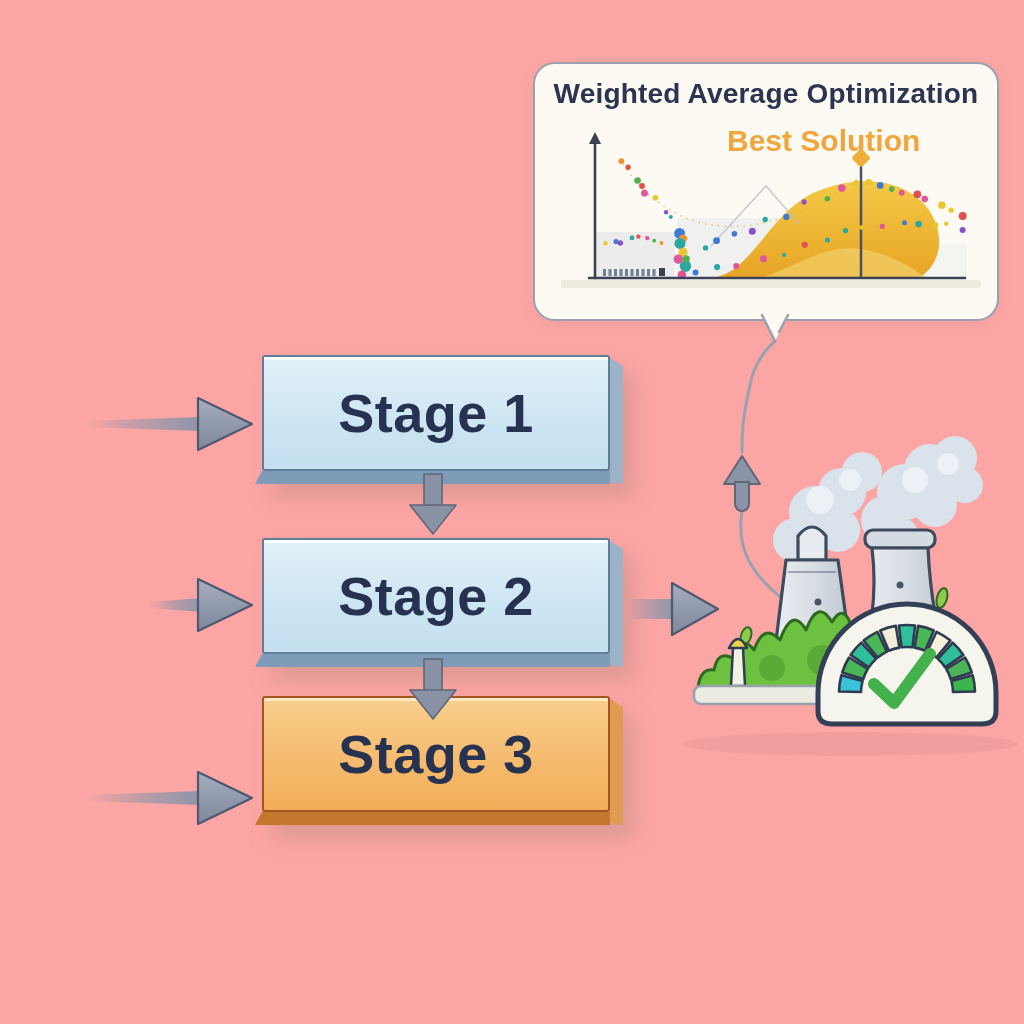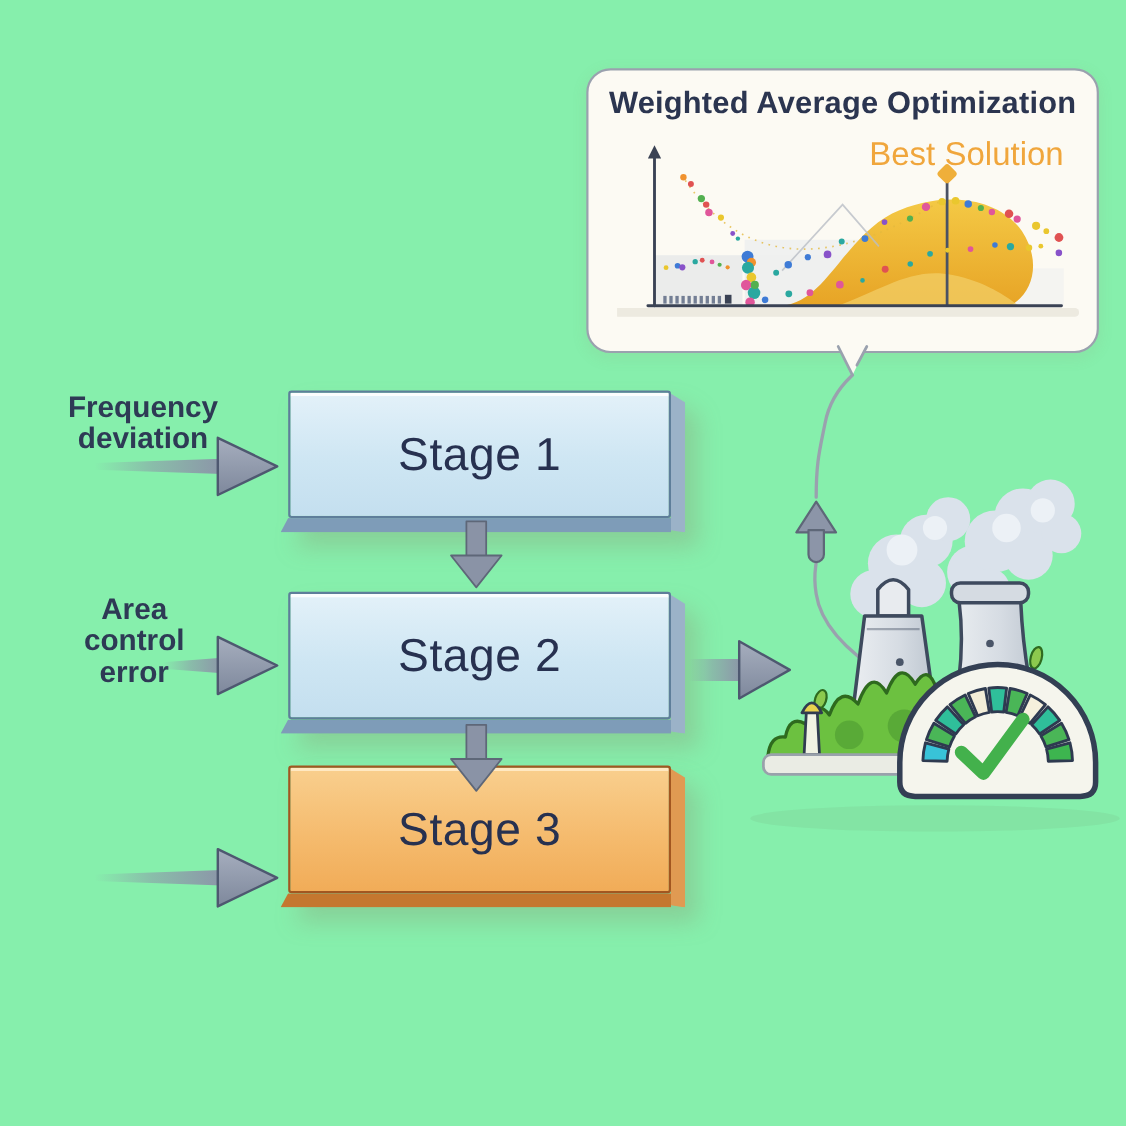--- a/index.html
+++ b/index.html
@@ -1,45 +1,45 @@
 <!DOCTYPE html>
 <html><head>
 <meta charset="utf-8">
 <style>
   html,body{margin:0;padding:0;}
   body{font-family:"Liberation Sans", sans-serif; background:#FAF6ED;}
-  .scene{position:relative;width:1024px;height:1024px;background:#86efac;overflow:hidden;}
+  .scene{position:relative;width:1024px;height:1024px;background:#fca5a5;overflow:hidden;}
 
   
   .callout{position:absolute;left:533px;top:62px;width:462px;height:255px;
     background:#FCFAF3;border:2.5px solid #9AA1AE;border-radius:22px;z-index:2;
     box-shadow:0 4px 14px rgba(150,140,110,.12);}
   .callout-title{position:absolute;top:14px;left:0;width:100%;text-align:center;
     font-size:28px;font-weight:700;color:#2B3550;letter-spacing:.2px;}
-  .best-solution{position:absolute;top:60px;left:192px;width:240px;text-align:right;
-    font-size:30px;font-weight:400;color:#F0A63C;z-index:4;}
+  .best-solution{position:absolute;top:60px;left:192px;width:240px;text-align:left;
+    font-size:30px;font-weight:700;color:#F0A63C;z-index:4;}
   .chart-svg{position:absolute;left:26px;top:64px;z-index:3;}
 
   
   .stage{position:absolute;left:262px;width:348px;height:116px;z-index:4;
     filter:drop-shadow(12px 14px 10px rgba(140,120,90,.25));}
   .stage .face{position:absolute;inset:0;border-radius:3px;display:flex;align-items:center;justify-content:center;}
   .stage .side{position:absolute;top:3px;right:-13px;width:13px;height:calc(100% + 10px);
     clip-path:polygon(0 0,100% 8px,100% 100%,0 calc(100% - 2px));}
   .stage .bottom{position:absolute;left:-7px;right:0;bottom:-13px;height:13px;
     clip-path:polygon(7px 0,100% 0,100% 100%,0 100%);}
   .stage.blue .face{background:linear-gradient(180deg,#E3F1F9 0%,#CEE6F3 55%,#C4DFEF 100%);
     border:2px solid #5E7E9A;box-shadow:inset 0 3px 0 rgba(255,255,255,.85);}
   .stage.blue .side{background:#9BB2C8;}
   .stage.blue .bottom{background:#7E9CB8;}
   .stage.orange .face{background:linear-gradient(180deg,#F9CF8E 0%,#F5BB6E 55%,#F1AC58 100%);
     border:2px solid #A25620;box-shadow:inset 0 3px 0 rgba(255,235,200,.9);}
   .stage.orange .side{background:#E09A52;}
   .stage.orange .bottom{background:#C4772F;}
-  .stage-label{font-size:42px;font-weight:400;color:#273150;letter-spacing:.5px;}
+  .stage-label{font-size:54px;font-weight:700;color:#273150;letter-spacing:.5px;}
 
   .s1{top:355px;} .s2{top:538px;text-align:right;} .s3{top:696px;}
 
   
   .input-label{position:absolute;text-align:center;font-weight:700;color:#2E3A55;
     font-size:27px;line-height:1.05;z-index:3;}
   .il1{left:38px;top:356px;width:184px;}
   .il2{left:58px;top:540px;width:128px;}
 
   .overlay{position:absolute;left:0;top:0;z-index:6;pointer-events:none;}
@@ -181,22 +181,20 @@
     </div>
   </div>
   <div class="stage orange s3">
     <div class="side"></div>
     <div class="bottom"></div>
     <div class="face">
       <span class="stage-label">Stage 3</span>
     </div>
   </div>
 
-  <div class="input-label il1">Frequency deviation</div>
-  <div class="input-label il2">Area control error</div>
 
   <svg class="overlay" width="1024" height="1024" viewBox="0 0 1024 1024">
     <defs>
       <linearGradient id="tailGrad" x1="0" y1="0" x2="1" y2="0">
         <stop offset="0" stop-color="#8C95A8" stop-opacity="0"></stop>
         <stop offset="0.45" stop-color="#8C95A8" stop-opacity="0.55"></stop>
         <stop offset="1" stop-color="#8C95A8" stop-opacity="1"></stop>
       </linearGradient>
       <linearGradient id="headGrad" x1="0" y1="0" x2="0" y2="1">
         <stop offset="0" stop-color="#A6AEBE"></stop>

